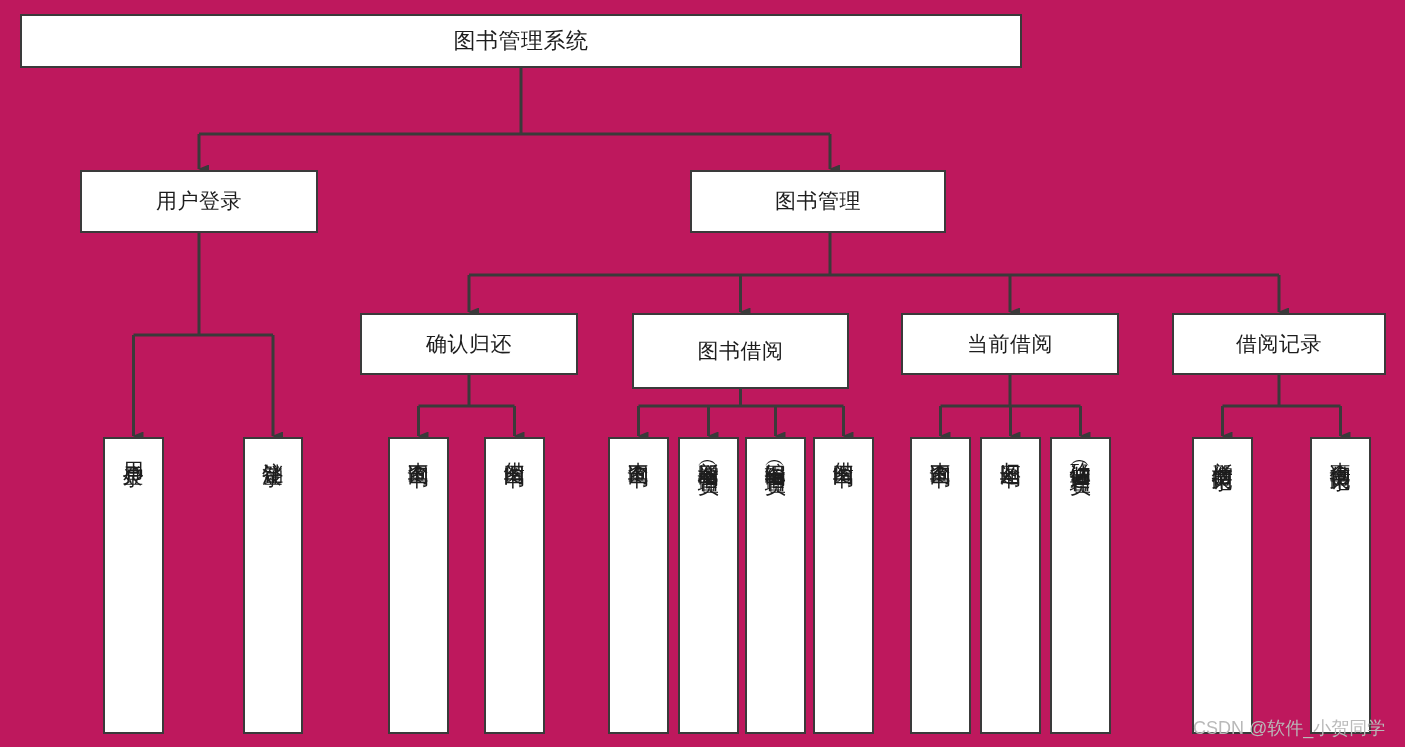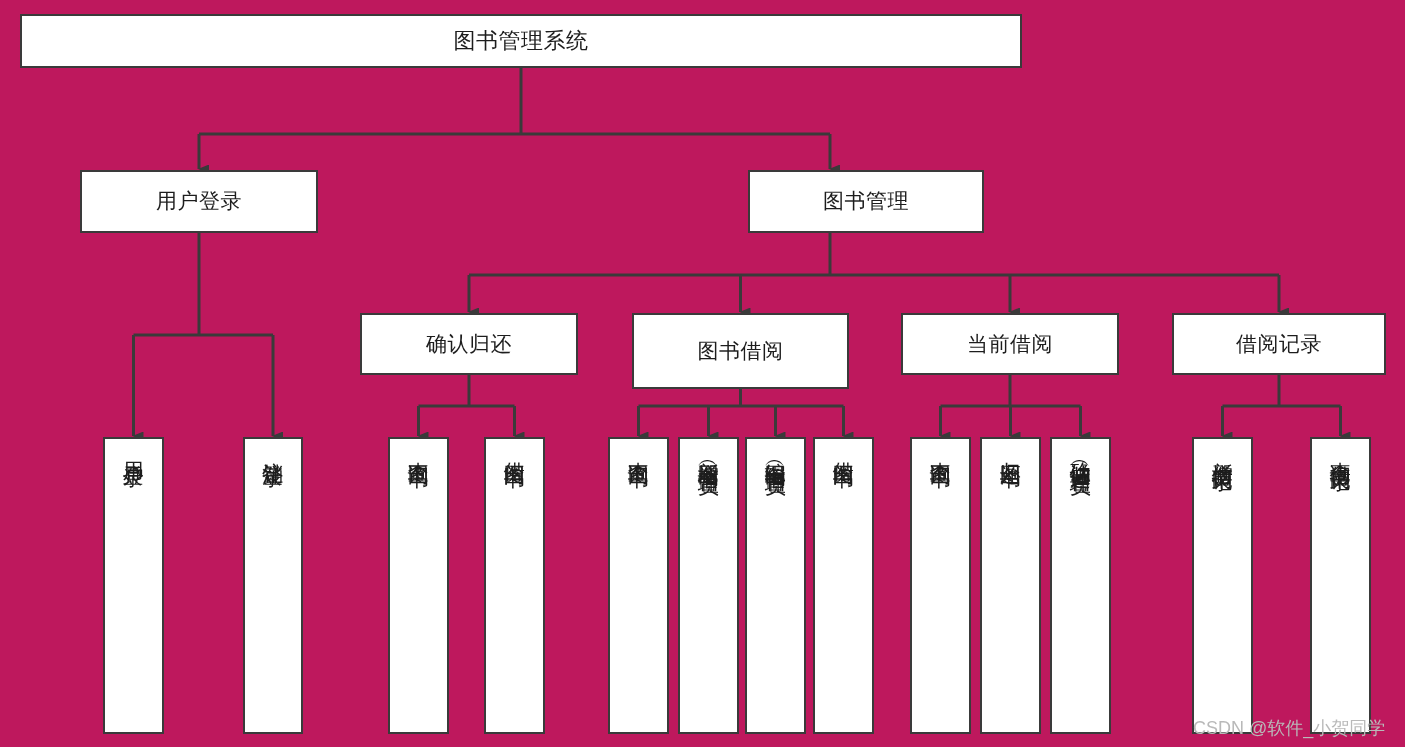--- a/index.html
+++ b/index.html
@@ -119,21 +119,21 @@
   </svg>
 
   <div class="node root horizontal" style="left:20px; top:14px; width:1002px; height:54px;">
     <span class="node-label">图书管理系统</span>
   </div>
 
   <div class="node horizontal" style="left:80px; top:170px; width:238px; height:63px;">
     <span class="node-label">用户登录</span>
   </div>
 
-  <div class="node horizontal" style="left:748px; top:170px; width:236px; height:63px;">
+  <div class="node horizontal" style="left:690px; top:170px; width:256px; height:63px;">
     <span class="node-label">图书管理</span>
   </div>
 
   <div class="node horizontal" style="left:360px; top:313px; width:218px; height:62px;">
     <span class="node-label">确认归还</span>
   </div>
 
   <div class="node horizontal" style="left:632px; top:313px; width:217px; height:76px;">
     <span class="node-label">图书借阅</span>
   </div>

